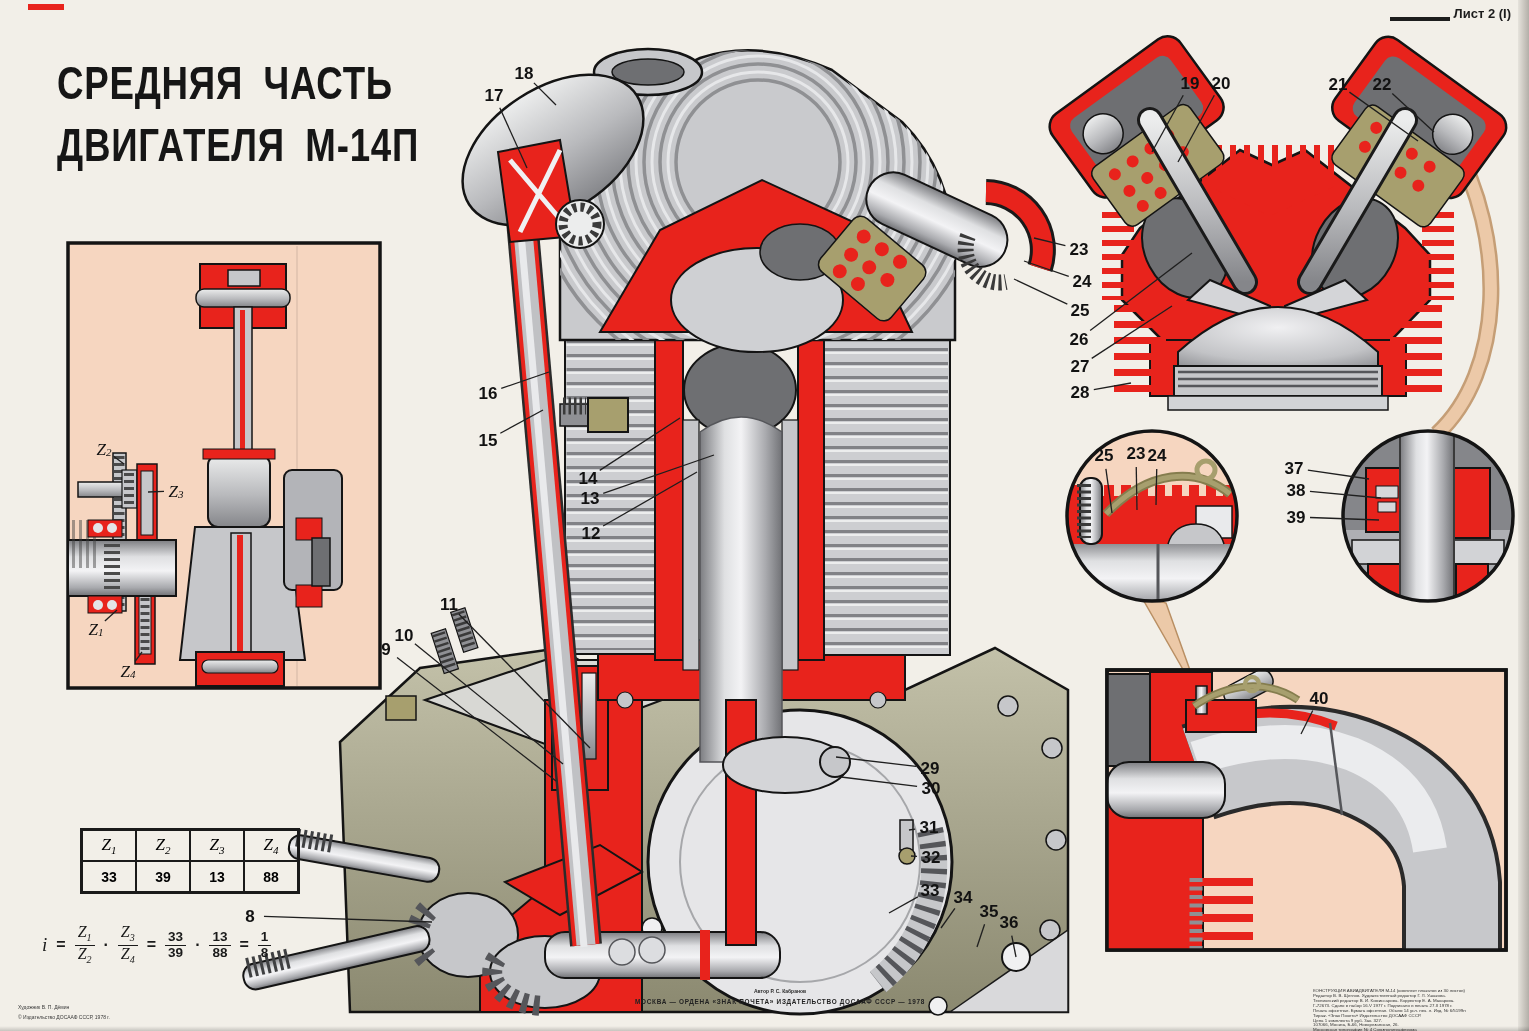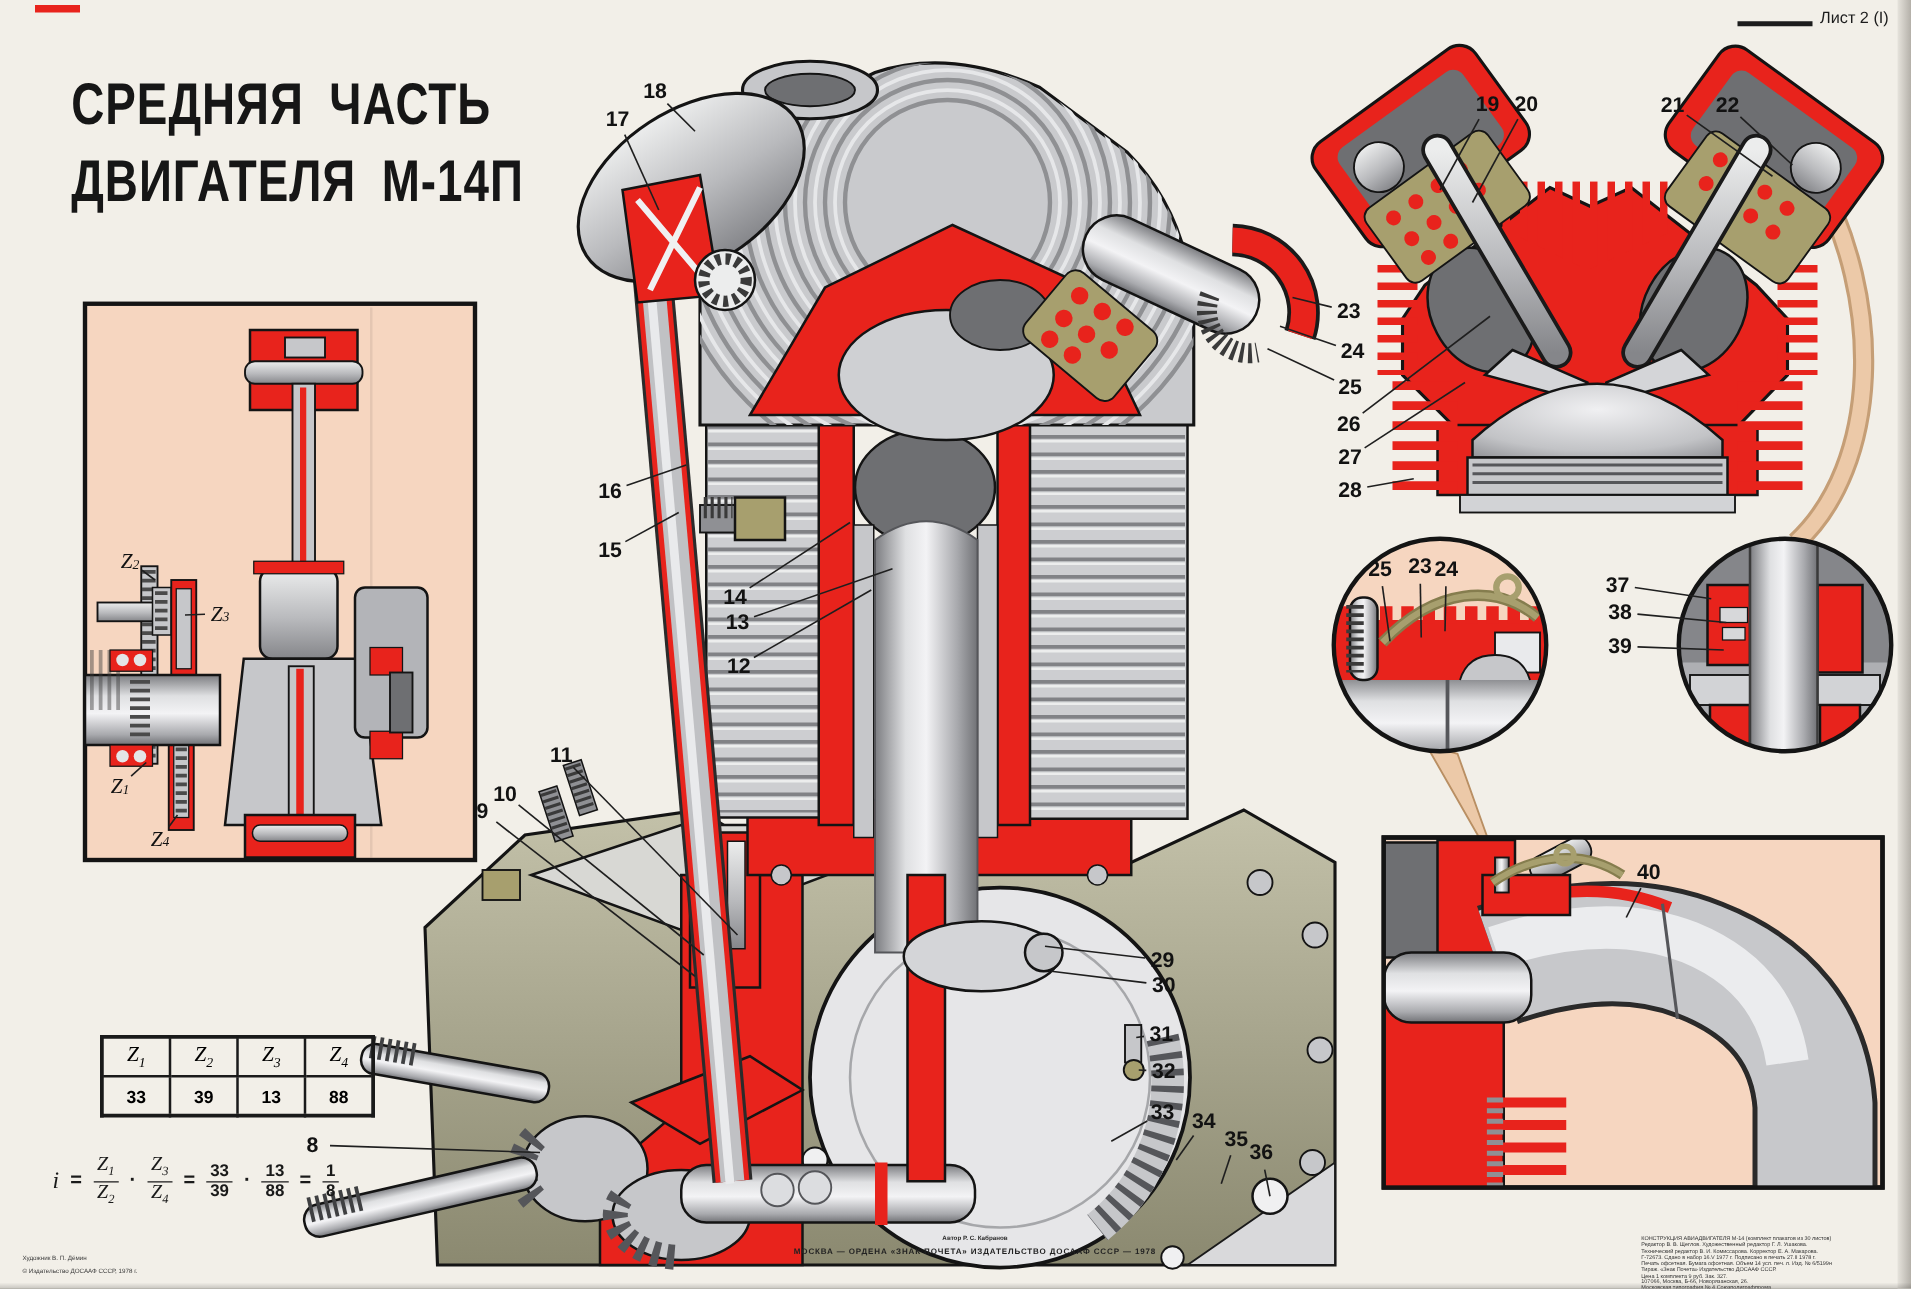--- a/index.html
+++ b/index.html
@@ -6,21 +6,21 @@
   #poster{position:relative;width:1529px;height:1031px;background:#f2efe8;overflow:hidden;
           font-family:"Liberation Sans",sans-serif;}
   
   .fr{fill:var(--c-red);} .fp{fill:var(--c-pink);} .fk{fill:var(--c-khaki);}
   .fd{fill:var(--c-dark_port);} .fm{fill:var(--c-metal_mid);} .fl{fill:var(--c-metal_light);}
   .ol{stroke:var(--c-ink);}
   svg{position:absolute;left:0;top:0;}
   #title{position:absolute;left:57px;top:52px;color:#161616;font-weight:bold;
          font-size:47px;line-height:1.32;letter-spacing:1px;word-spacing:12px;
          transform:scaleX(.78);transform-origin:left top;white-space:nowrap;}
-  #sheet{position:absolute;right:18px;top:6px;font-size:13px;font-weight:normal;color:#1c1c1c;}
+  #sheet{position:absolute;right:18px;top:6px;font-size:13px;font-weight:bold;color:#1c1c1c;}
   #gear-table{position:absolute;left:80px;top:828px;border-collapse:collapse;background:transparent;}
   #gear-table th,#gear-table td{border:2px solid #1a1a1a;width:52px;height:29px;text-align:center;padding:0;}
   #gear-table{border:3px solid #1a1a1a;}
   #gear-table th{font-family:"Liberation Serif",serif;font-style:italic;font-weight:normal;font-size:17px;}
   #gear-table th sub{font-size:11px;}
   #gear-table td{font-weight:bold;font-size:14px;font-family:"Liberation Sans",sans-serif;}
   #formula{position:absolute;left:42px;top:924px;display:flex;align-items:center;gap:9px;color:#1a1a1a;}
   #formula .it{font-family:"Liberation Serif",serif;font-style:italic;font-size:19px;}
   #formula .frac{display:inline-flex;flex-direction:column;align-items:center;line-height:1.05;}
   #formula .frac .top{border-bottom:1.7px solid #1a1a1a;padding:0 3px 1px;}

